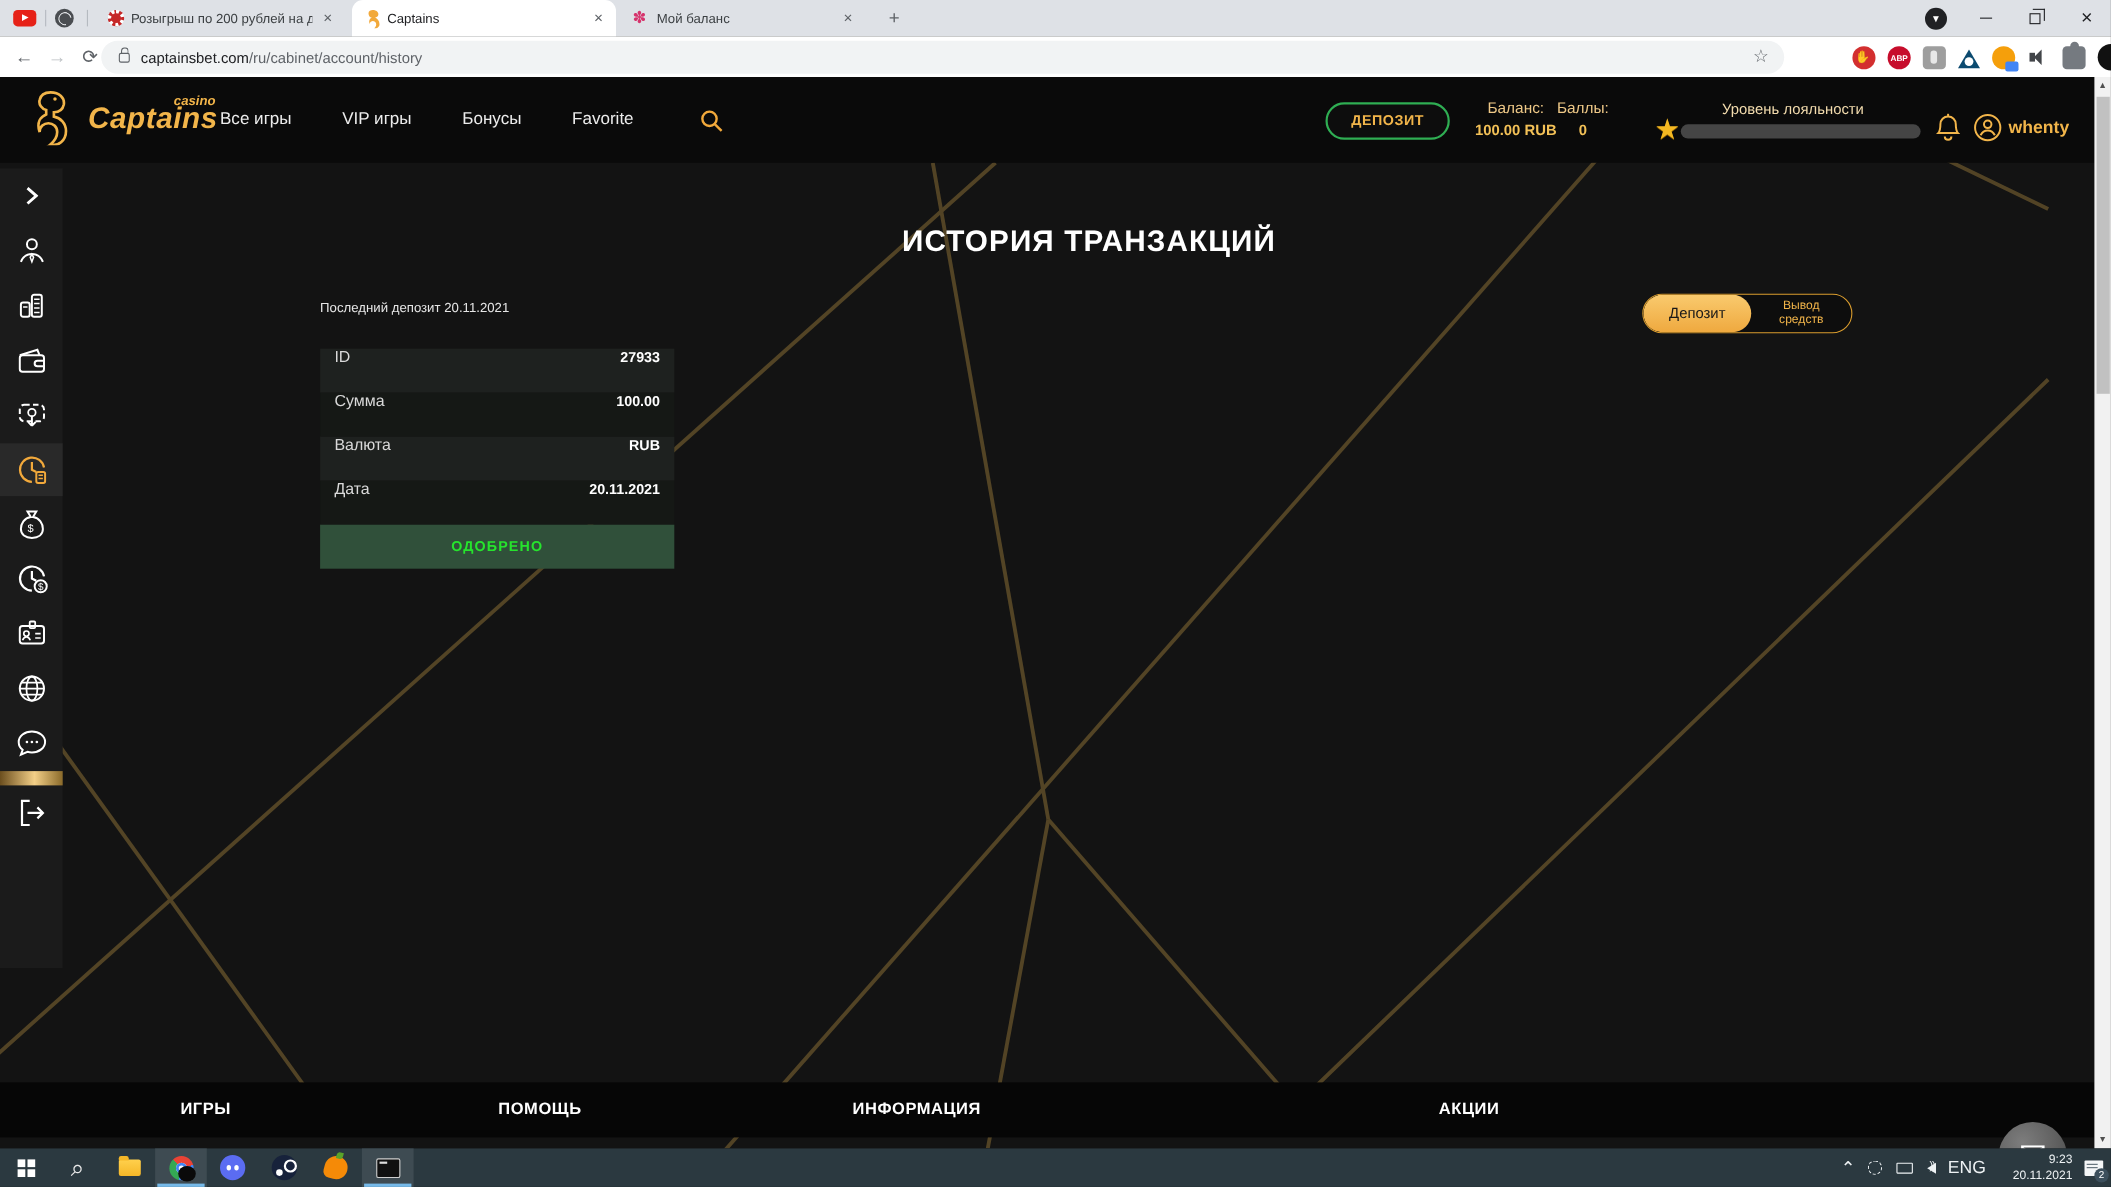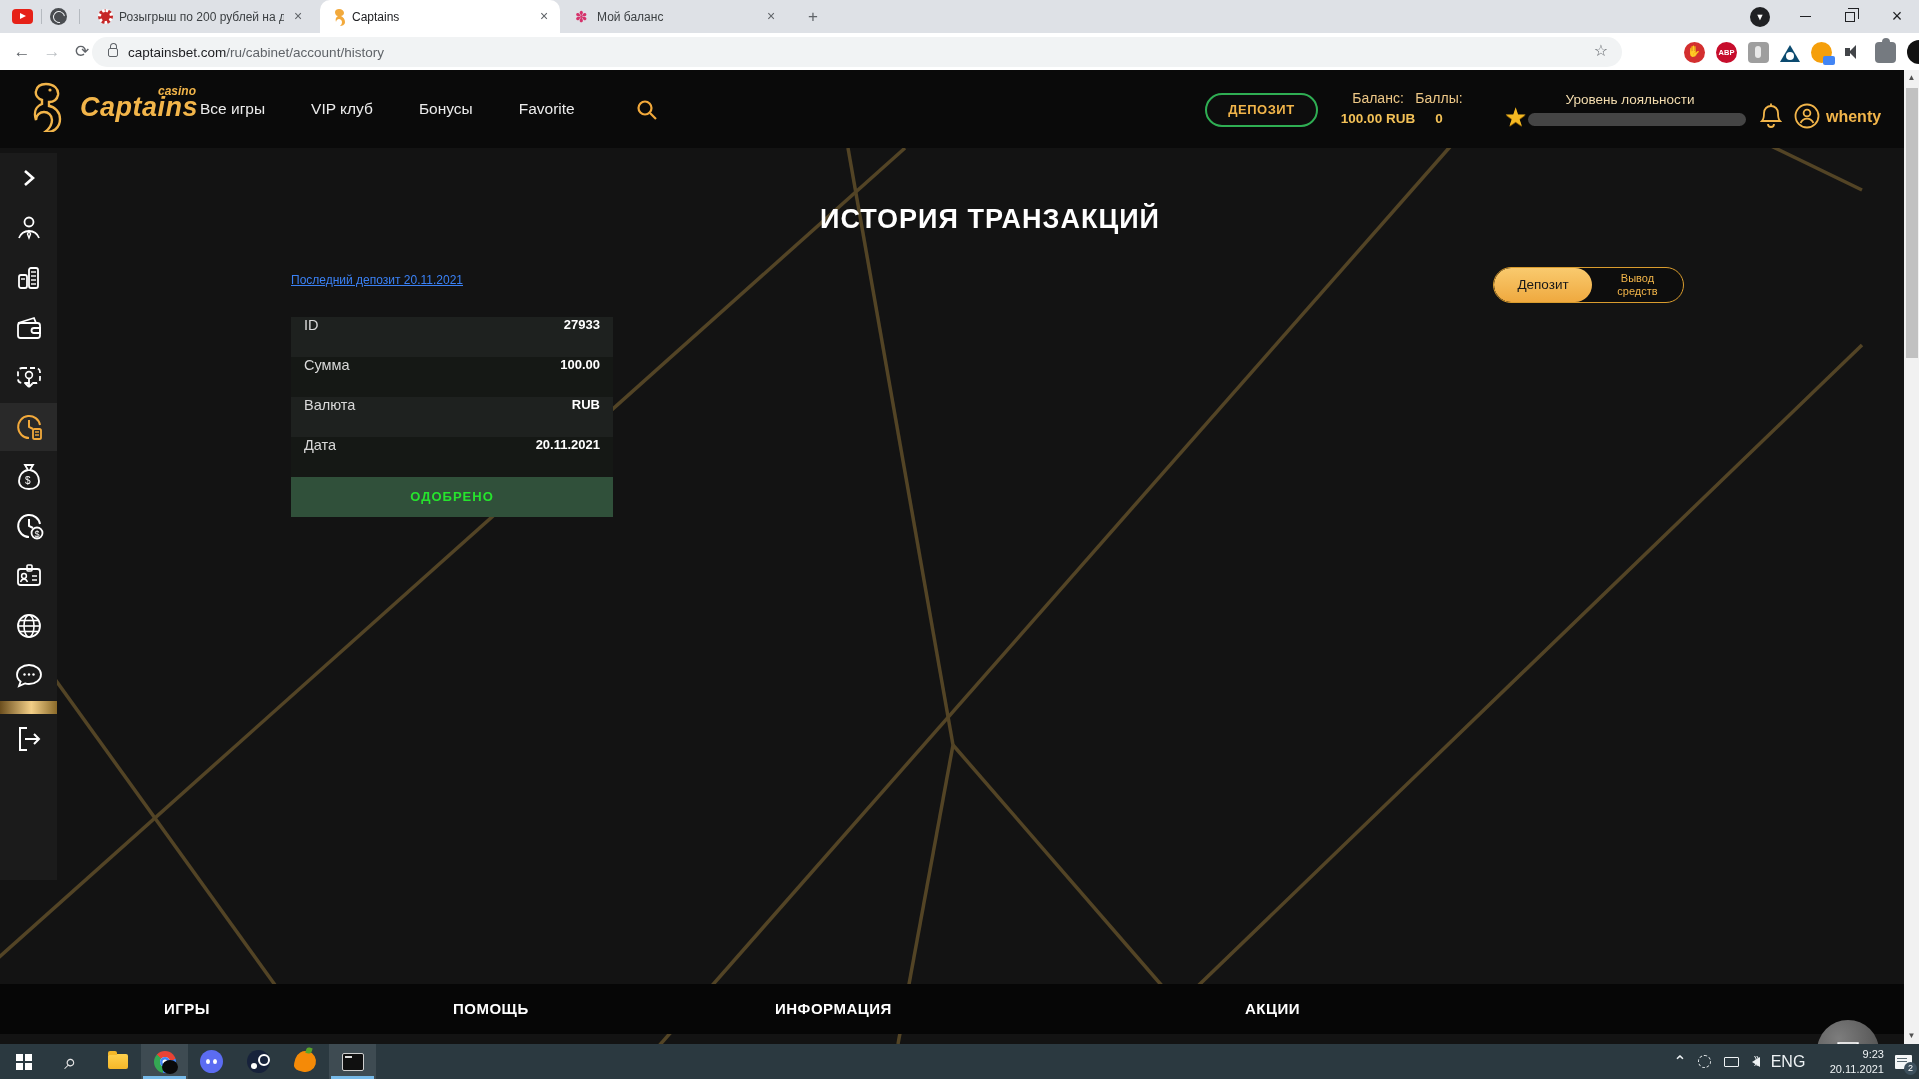--- a/index.html
+++ b/index.html
@@ -93,37 +93,37 @@
   #username { position:absolute; left:1826px; top:38px; font-size:16px; font-weight:bold; color:#f2b54a; }
 
   
   #sidebar { position:absolute; left:0; top:83px; width:57px; height:727px; background:#1b1b1b; }
   .side-item { width:57px; height:50px; display:flex; align-items:center; justify-content:center; color:#fff; }
   .side-item.active { background:#292929; color:#f2a93b; height:48px; }
   #side-divider { width:57px; height:13px; background:linear-gradient(90deg,#6b4e1e,#f3cf87 55%,#8a6a2a); }
 
   
   #page-title { position:absolute; left:560px; top:134px; width:860px; text-align:center; color:#fff; font-size:27px; font-weight:800; letter-spacing:1px; }
-  #last-dep { position:absolute; left:291px; top:203px; font-size:12px; color:#3b82f6;text-decoration:underline; }
+  #last-dep { position:absolute; left:291px; top:203px; font-size:12px; color:#e5e5e5; }
   #tx-table { position:absolute; left:291px; top:247px; width:322px; }
   .tx-row { height:40px; display:flex; align-items:flex-start; justify-content:space-between; padding:0 13px; }
   div.tx-row:nth-of-type(odd) { background:#1e211f; }
   div.tx-row:nth-of-type(even) { background:#151815; }
   .tx-label { color:#d9d9d9; font-size:14.5px; }
   .tx-value { color:#fff; font-weight:bold; font-size:13px; }
   #tx-status { position:absolute; left:291px; top:407px; width:322px; height:40px; background:#30503a; color:#26e42d; font-weight:bold; font-size:13px; letter-spacing:1px; text-align:center; line-height:40px; }
   #tx-toggle { position:absolute; left:1493px; top:197px; width:191px; height:36px; border:1px solid #d99c2e; border-radius:18px; display:flex; overflow:hidden; background:#0d0d0d; }
   #tg-dep { width:98px; background:linear-gradient(#f9ca6e,#efa93f); color:#181818; font-size:13.5px; text-align:center; line-height:34px; border-radius:18px; }
   #tg-wd { flex:1; color:#f2b54a; font-size:11px; line-height:1.15; display:flex; flex-direction:column; align-items:center; justify-content:center; }
 
   
   #site-footer { position:absolute; left:0; top:914px; width:1904px; height:50px; background:#060606; }
   #site-footer span { position:absolute; top:16px; color:#fff; font-weight:bold; font-size:15px; letter-spacing:.5px; }
   #site-footer span:nth-of-type(1){ left:135px;margin-left:29px; } #site-footer span:nth-of-type(2){ left:453px; }
-  #site-footer span:nth-of-type(3){ left:775px; } #site-footer span:nth-of-type(4){ left:1245px; }
+  #site-footer span:nth-of-type(3){ left:775px; } #site-footer span:nth-of-type(4){ left:1308px; }
 
   #chat-widget { position:absolute; left:1817px; top:950px; width:62px; height:62px; border-radius:50%;
     background:radial-gradient(circle at 35% 30%, #7d7d7d, #454545); display:flex; align-items:center; justify-content:center; }
   #chat-widget::before{ content:"✉"; color:#fff; font-size:30px; line-height:1; }
 
   
   #taskbar { position:absolute; left:0; top:1044px; width:1919px; height:35px; background:#2b3940; display:flex; align-items:center; }
   .tb-cell { width:47px; height:35px; display:flex; align-items:center; justify-content:center; position:relative; }
   .tb-cell.open { background:#3e4b52; }
   .tb-cell.open::after { content:""; position:absolute; left:2px; bottom:0; right:2px; height:3px; background:#76b9e8; }
@@ -248,21 +248,21 @@
         </svg>
         <div id="logo-text">
           <span id="logo-casino">casino</span>
           <span id="logo-name">Captains</span>
         </div>
       </div>
 
       <div id="main-nav">
 
       <span>Все игры</span>
-          <span>VIP клуб</span>
+          <span>VIP игры</span>
           <span>Бонусы</span>
           <span>Favorite</span>
         </div>
 
       <svg id="search-btn" class="icon" width="22" height="22" viewBox="0 0 22 22">
         <circle cx="9" cy="9" r="6.5" fill="none" stroke="#f2a93b" stroke-width="2.2"></circle>
         <line x1="14" y1="14" x2="20" y2="20" stroke="#f2a93b" stroke-width="2.2"></line>
       </svg>
 
       <div id="deposit-btn">ДЕПОЗИТ</div>

